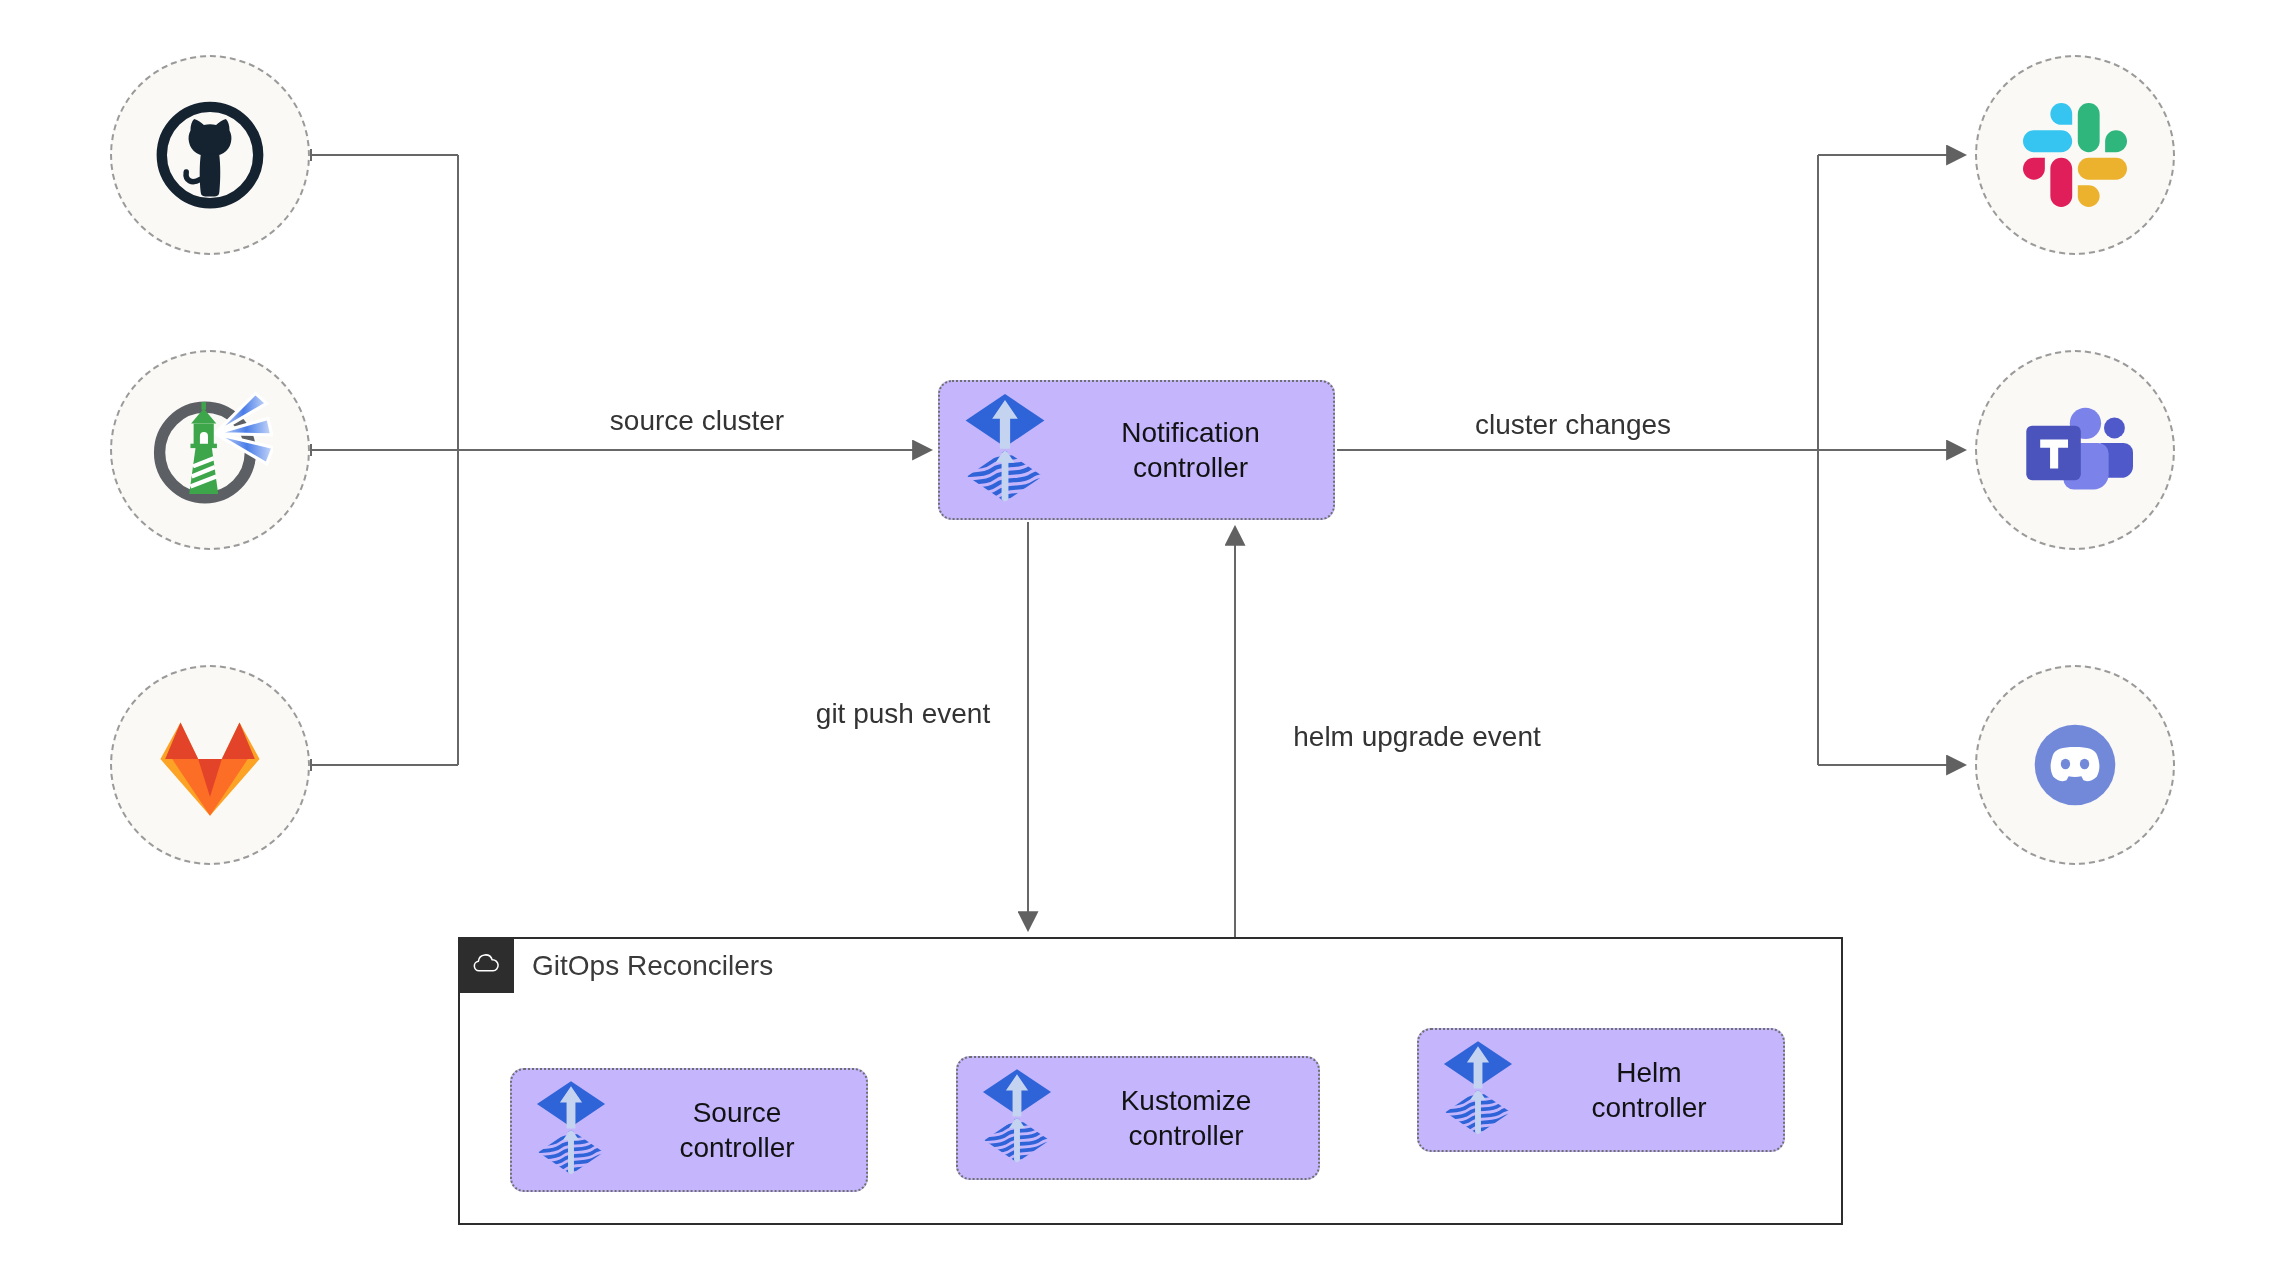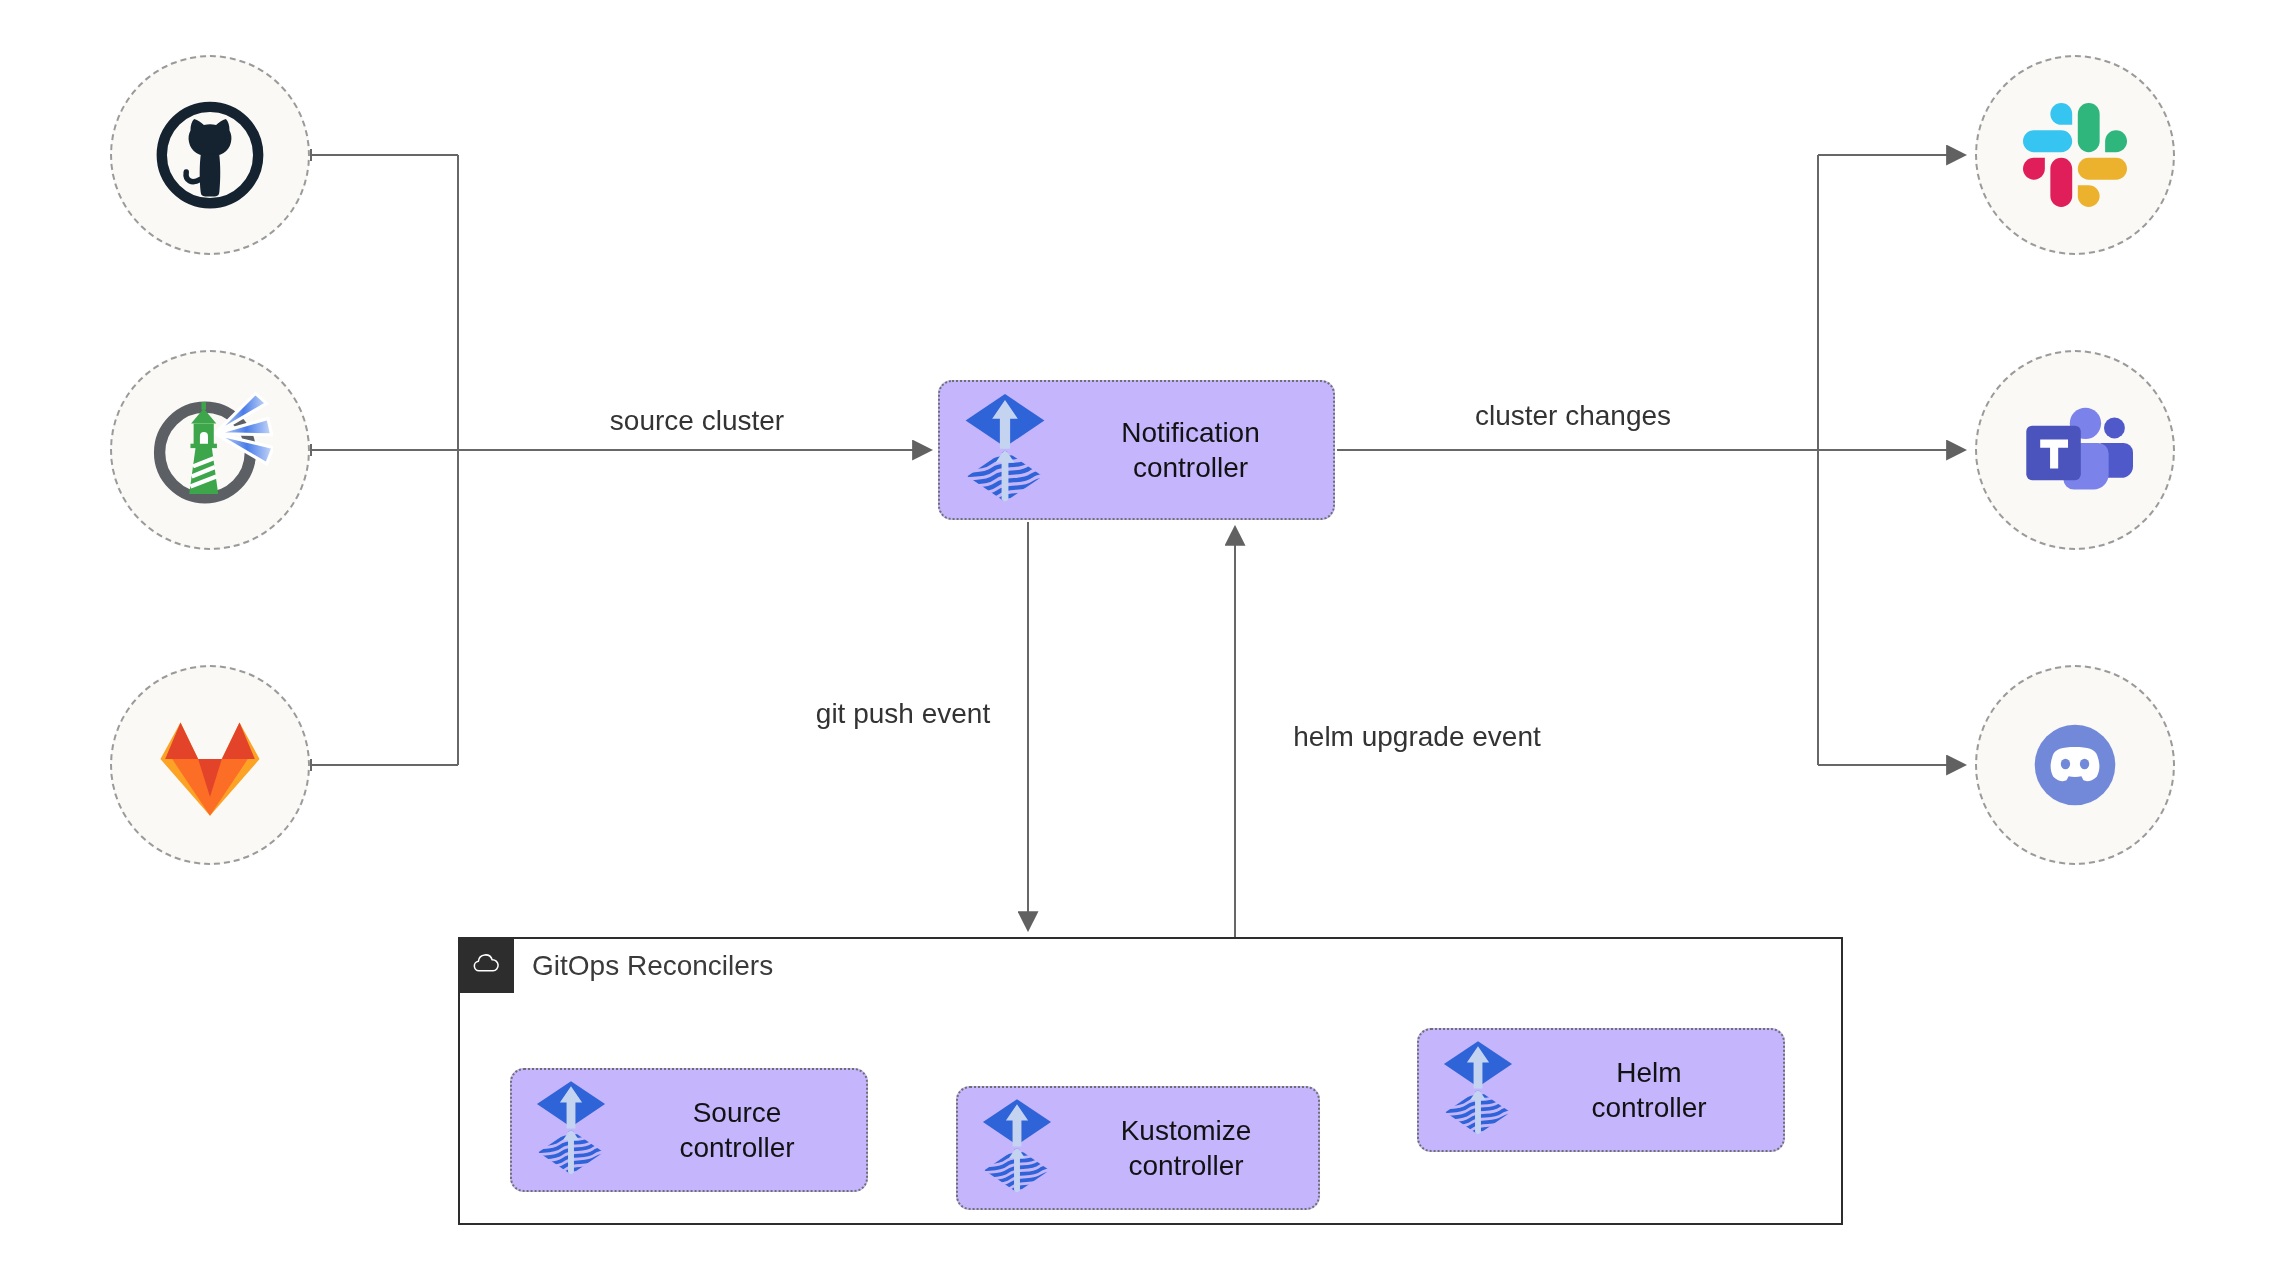--- a/index.html
+++ b/index.html
@@ -32,21 +32,21 @@
   
   #node-github  {left:110px;top:55px;}
   #node-harbor  {left:110px;top:350px;}
   #node-gitlab  {left:110px;top:665px;}
   #node-slack   {left:1975px;top:55px;}
   #node-teams   {left:1975px;top:350px;}
   #node-discord {left:1975px;top:665px;}
 
   #box-notification{left:938px;top:380px;width:397px;height:140px;}
   #box-source   {left:510px;top:1068px;width:358px;height:124px;}
-  #box-kustomize{left:956px;top:1086px;width:364px;height:124px;}
+  #box-kustomize{left:956px;top:1056px;width:364px;height:124px;}
   #box-helm     {left:1417px;top:1028px;width:368px;height:124px;}
 </style>
 </head>
 <body>
 
 <div id="canvas">
 
   <svg width="0" height="0" style="position:absolute" aria-hidden="true">
     <defs>
       <clipPath id="fluxclip">
@@ -206,17 +206,17 @@
   <div class="circle-node" id="node-discord">
     <svg width="106" height="106" viewBox="0 0 100 100">
       <circle cx="50" cy="50" r="38" fill="#7289da"></circle>
       <path d="M29 41 C31 35 38 33 50 33 C62 33 69 35 71 41 C74 49 73.5 56 70.5 61 C66 65.5 61 66 58 64.5 L56 60.5 C52 61.5 48 61.5 44 60.5 L42 64.5 C39 66 34 65.5 29.5 61 C26.5 56 26 49 29 41 Z" fill="#ffffff"></path>
       <ellipse cx="41" cy="49" rx="4.4" ry="5" fill="#7289da"></ellipse>
       <ellipse cx="59" cy="49" rx="4.4" ry="5" fill="#7289da"></ellipse>
     </svg>
   </div>
 
   <div class="edge-label" style="left:697px;top:421px;">source cluster</div>
-  <div class="edge-label" style="left:1573px;top:416px;">cluster changes</div>
+  <div class="edge-label" style="left:1573px;top:425px;">cluster changes</div>
   <div class="edge-label" style="left:903px;top:714px;">git push event</div>
   <div class="edge-label" style="left:1417px;top:714px;margin-top:23px;">helm upgrade event</div>
 
 </div>
 
 </body></html>

